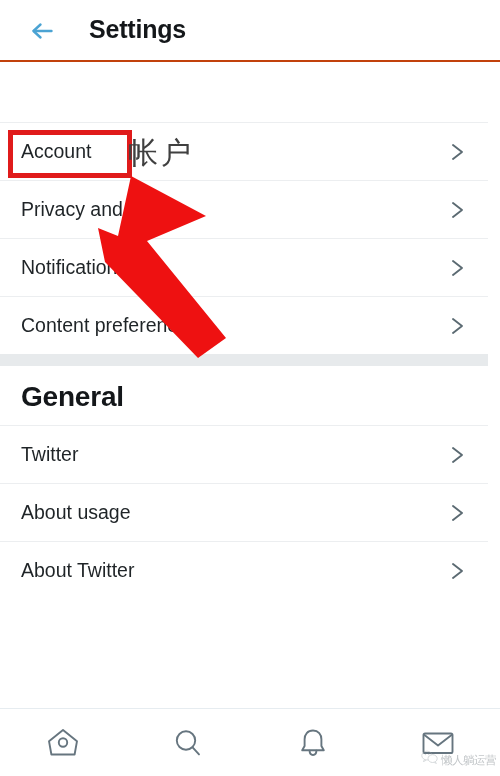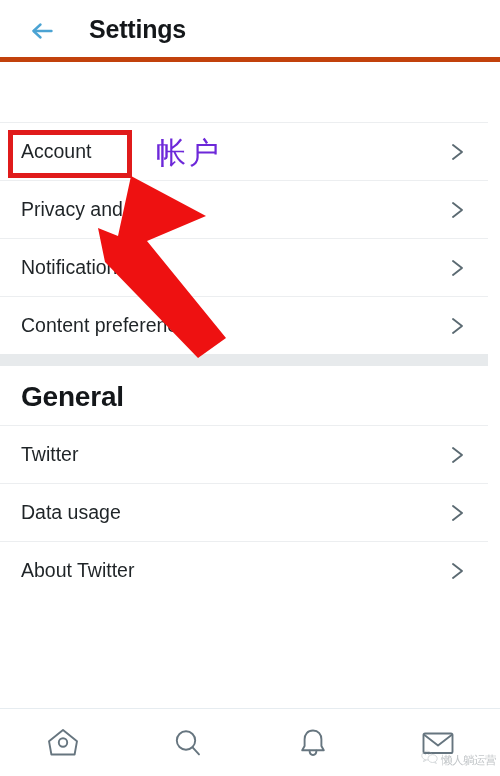--- a/index.html
+++ b/index.html
@@ -23,21 +23,21 @@
     overflow: hidden;
   }
 
   
   .header {
     position: absolute;
     left: 0; top: 0;
     width: 500px;
     height: 62px;
     background: #ffffff;
-    border-bottom: 5px solid #c2410c;
+    border-bottom: 2px solid #c2410c;
     box-sizing: border-box;
   }
   .back-btn {
     position: absolute;
     left: 22px; top: 12px;
     width: 40px; height: 38px;
     display: flex;
     align-items: center;
     justify-content: center;
     cursor: pointer;
@@ -174,24 +174,24 @@
     left: 8px;
     top: 130px;
     width: 124px;
     height: 48px;
     border: 5px solid #e01b1b;
     box-sizing: border-box;
     background: transparent;
   }
   .annot-cn {
     position: absolute;
-    left: 156px;
+    left: 128px;
     top: 131px;
     font-size: 30px;
-    color: #6d28d9;
+    color: #404040;
     font-family: "DejaVu Sans", sans-serif;
     line-height: 44px;
     letter-spacing: 3px;
     white-space: nowrap;
   }
   .annot-arrow {
     position: absolute;
     left: 0;
     top: 0;
   }
@@ -262,21 +262,21 @@
     <div class="row">
       <div class="row-label">Twitter</div>
       <span class="chevron">
         <svg width="18" height="22" viewBox="0 0 18 22">
           <path d="M4 4 L13 11 L4 18" fill="none" stroke="#5b6a72" stroke-width="1.9" stroke-linecap="round" stroke-linejoin="round"></path>
         </svg>
       </span>
     </div>
 
     <div class="row">
-      <div class="row-label">Data usage</div>
+      <div class="row-label">About usage</div>
       <span class="chevron">
         <svg width="18" height="22" viewBox="0 0 18 22">
           <path d="M4 4 L13 11 L4 18" fill="none" stroke="#5b6a72" stroke-width="1.9" stroke-linecap="round" stroke-linejoin="round"></path>
         </svg>
       </span>
     </div>
 
 
     <div class="row">
       <div class="row-label">About Twitter</div>

